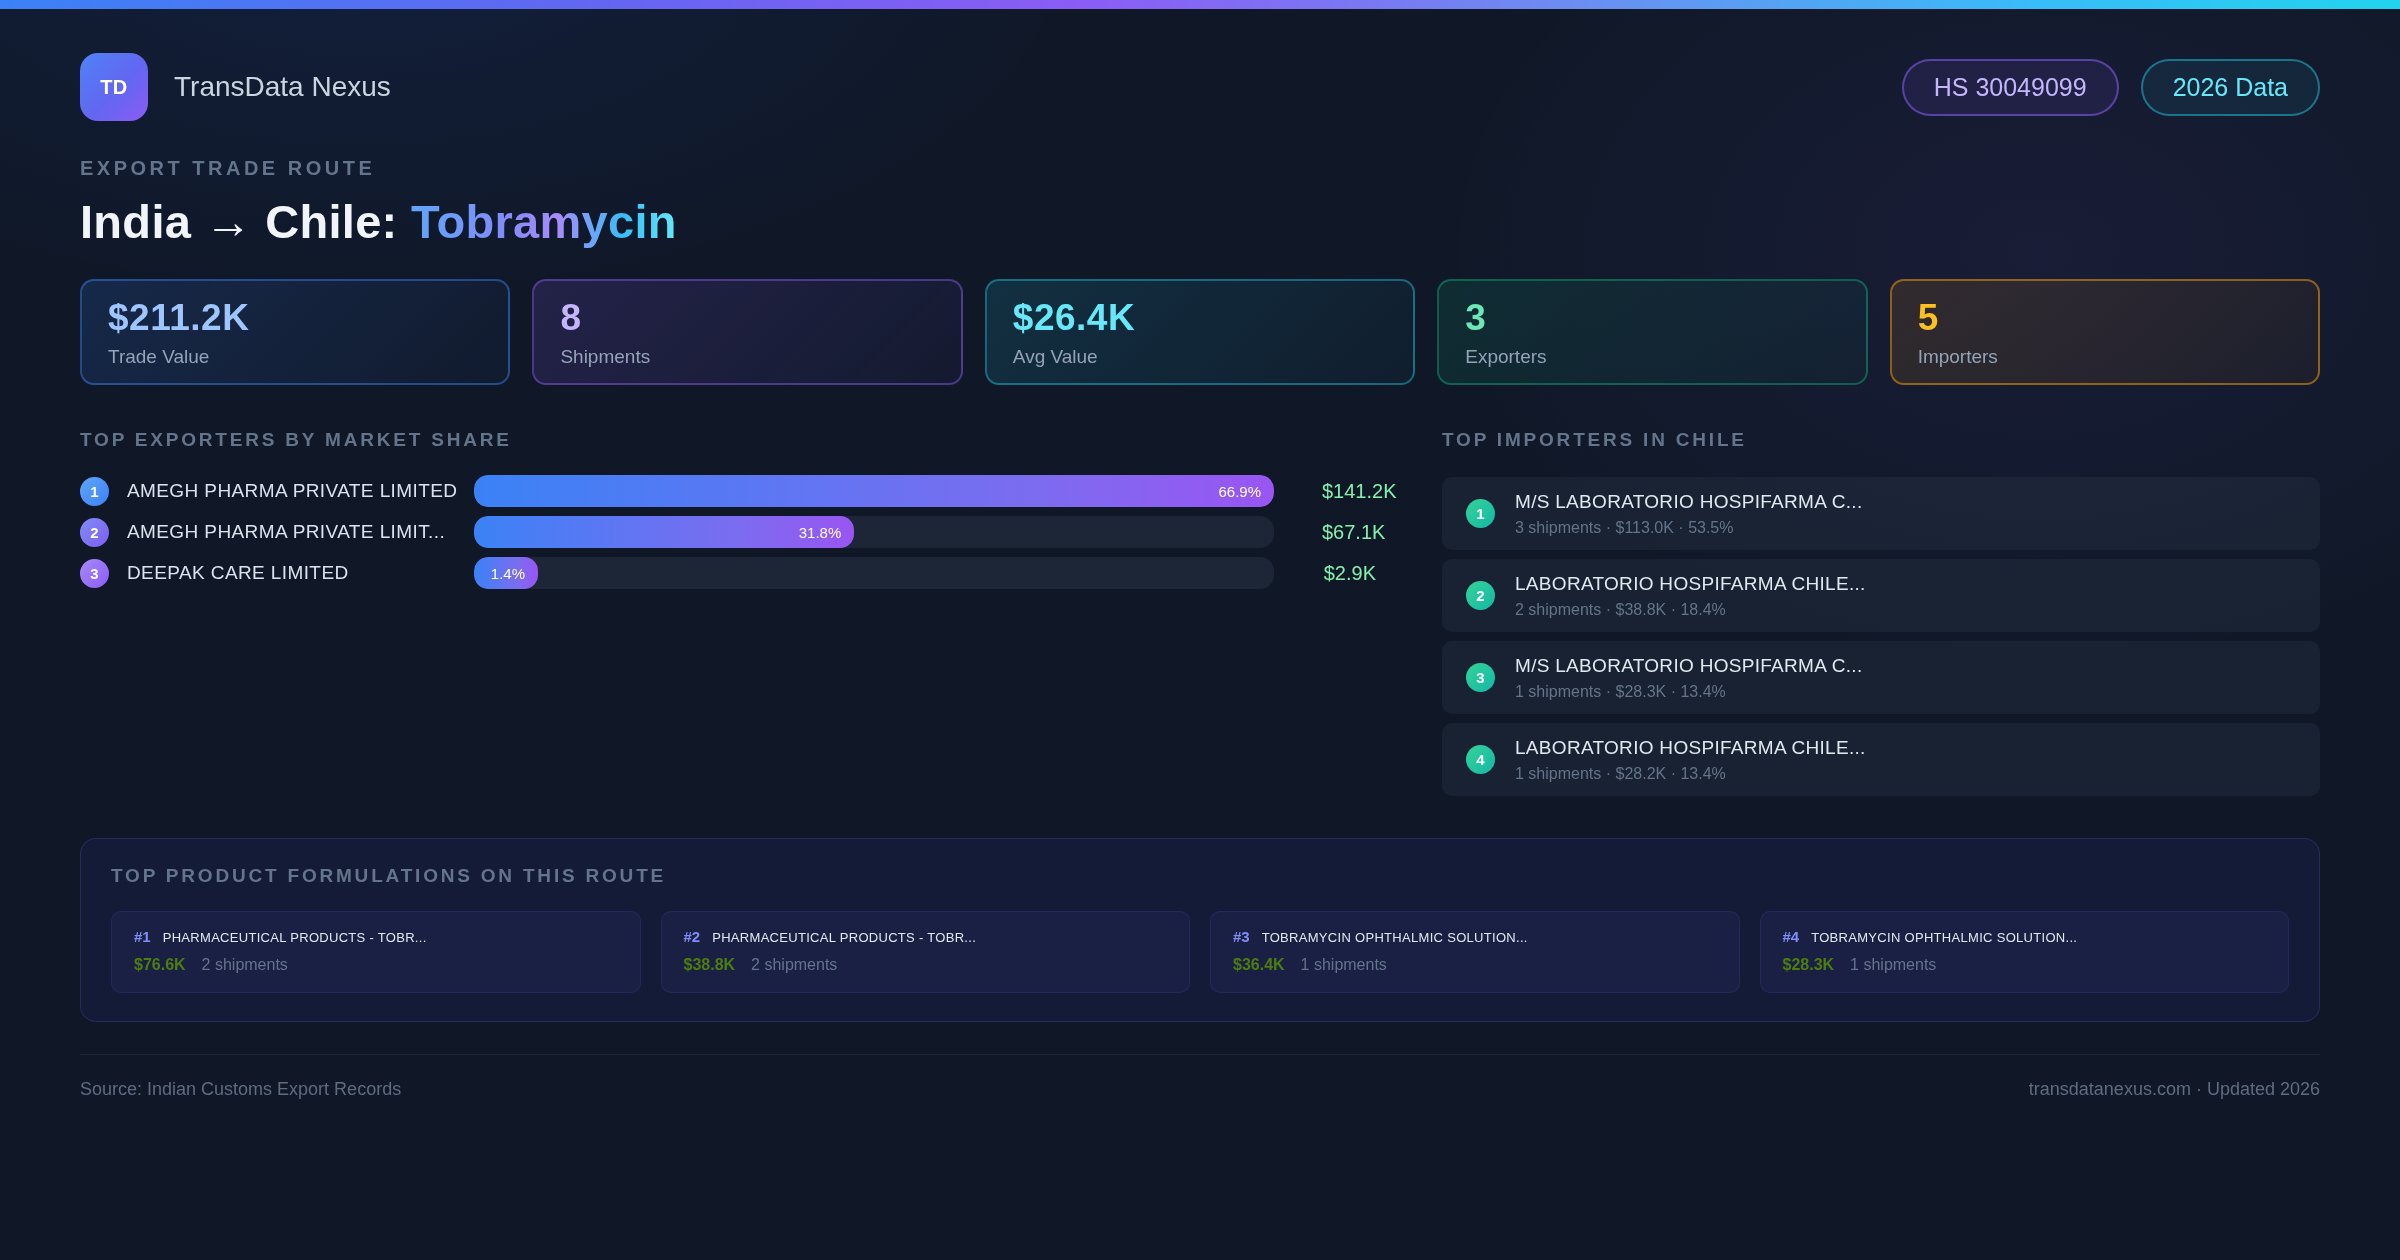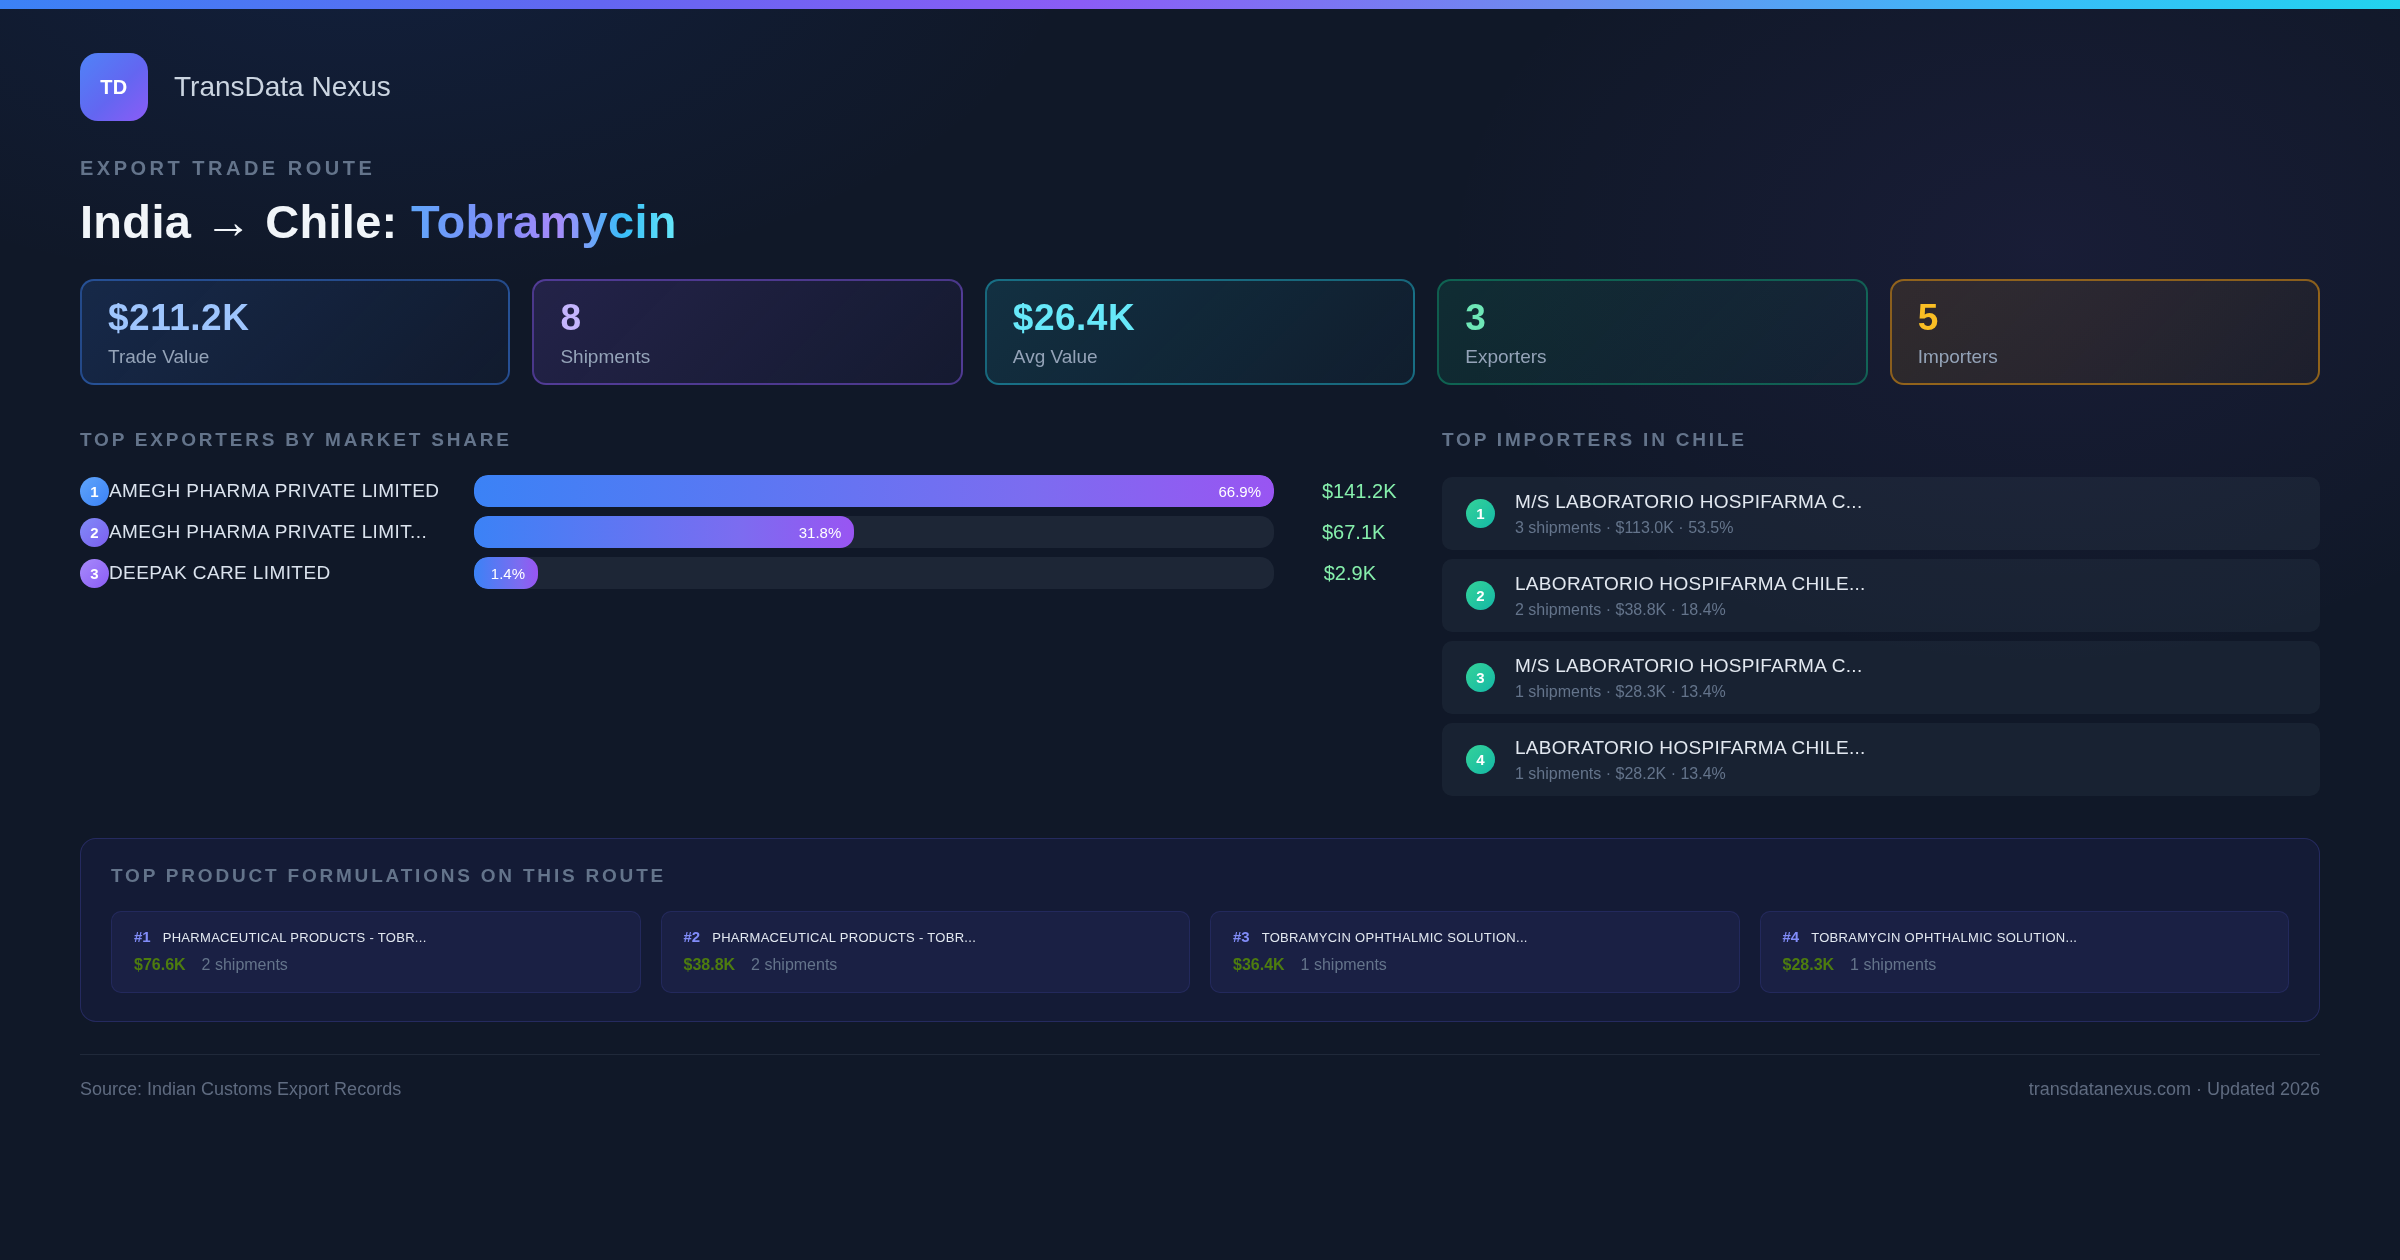--- a/index.html
+++ b/index.html
@@ -74,21 +74,21 @@
   .exporter-rows { margin-top:26px; display:flex; flex-direction:column; gap:13px; }
   .exporter-row { display:flex; align-items:center; height:28px; }
   .rank-badge {
     width:29px; height:29px; border-radius:50%; flex:0 0 29px;
     display:flex; align-items:center; justify-content:center;
     font-size:15px; color:#ffffff; font-weight:600;
   }
   .rb-0 { background:linear-gradient(135deg,#60a5fa,#3b82f6); }
   .rb-1 { background:linear-gradient(135deg,#818cf8,#7c5ef0); }
   .rb-2 { background:linear-gradient(135deg,#a78bfa,#8b5cf6); }
-  .exporter-name { width:365px; font-size:19px; color:#dbe3ee; letter-spacing:0.4px; white-space:nowrap; overflow:hidden; }
+  .exporter-name { width:365px; padding-left:18px; font-size:19px; color:#dbe3ee; letter-spacing:0.4px; white-space:nowrap; overflow:hidden; }
   .bar-track {
     flex:1; height:32px; border-radius:14px; background:rgba(148,163,184,0.10);
     overflow:hidden; position:relative;
   }
   .bar-fill {
     height:100%; border-radius:14px;
     background:linear-gradient(90deg,#3b82f6 0%,#7c6cf0 70%,#9955f2 100%);
     display:flex; align-items:center; justify-content:flex-end;
     padding-right:13px;
   }
@@ -140,20 +140,24 @@
 <body>
 
 <div class="top-stripe"></div>
 
 <div class="container">
 
   <div class="header">
     <div class="brand">
       <div class="logo">TD</div>
       <div class="app-name">TransData Nexus</div>
+    </div>
+    <div class="header-badges">
+      <div class="pill pill-hs">HS 30049099</div>
+      <div class="pill pill-year">2026 Data</div>
     </div>
   </div>
 
   <div class="eyebrow">EXPORT TRADE ROUTE</div>
   <h1 class="title"><span>India → Chile: </span><span class="title-product">Tobramycin</span></h1>
 
   <div class="stats">
     <div class="stat-card stat-0">
       <div class="stat-value">$211.2K</div>
       <div class="stat-label">Trade Value</div>

